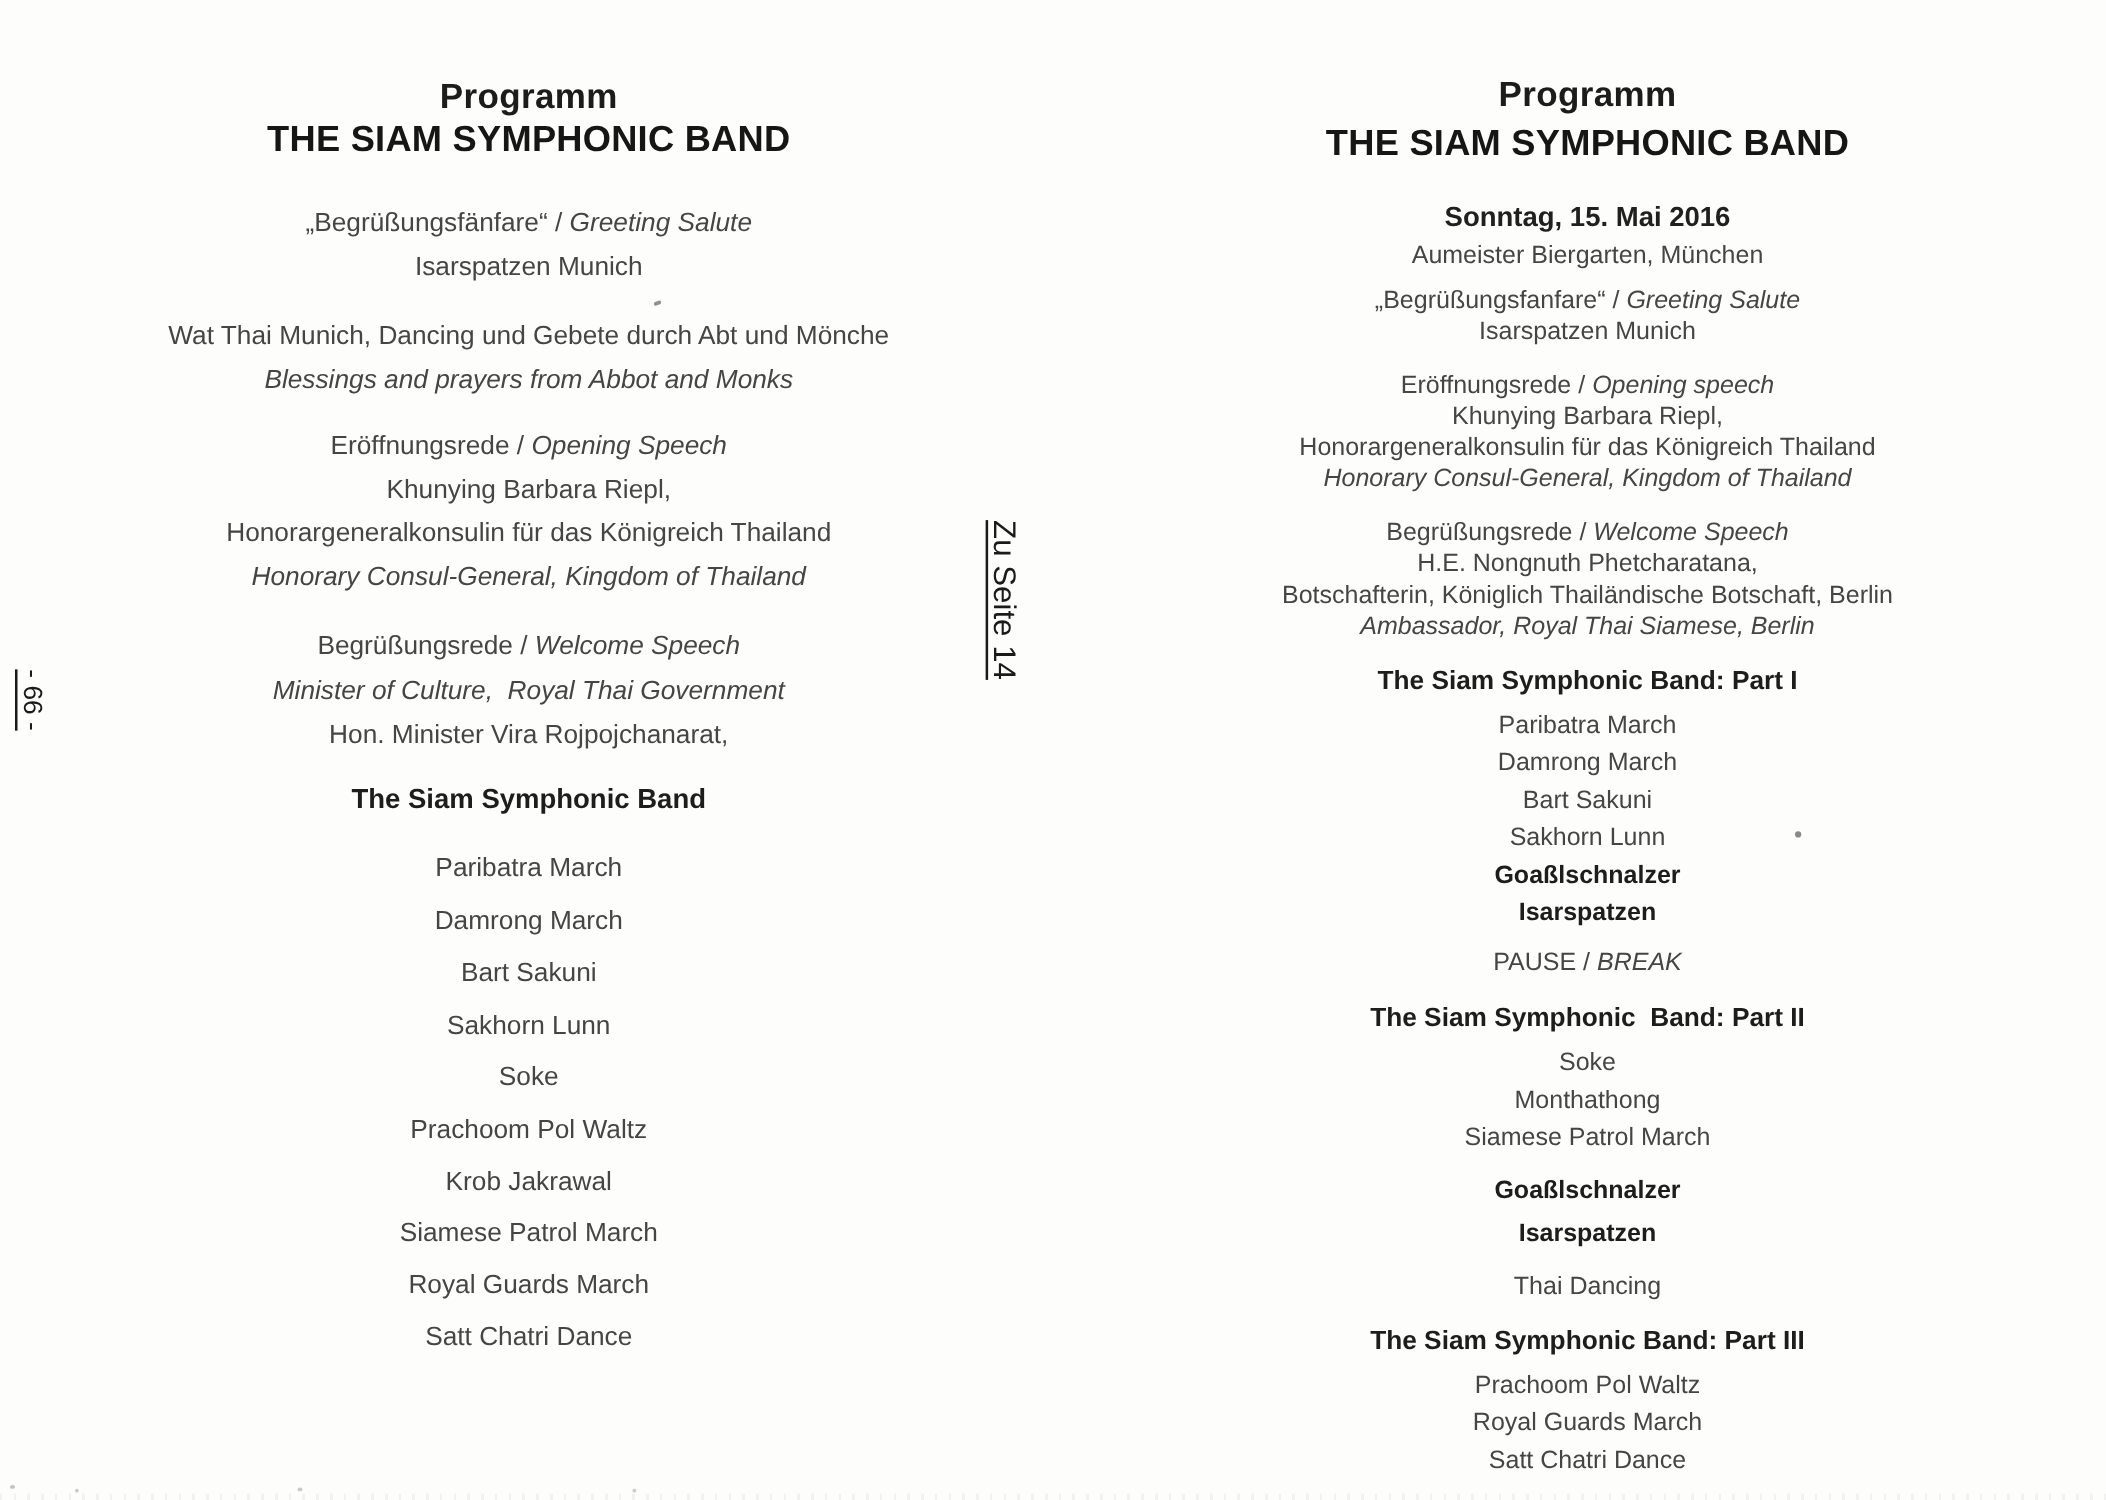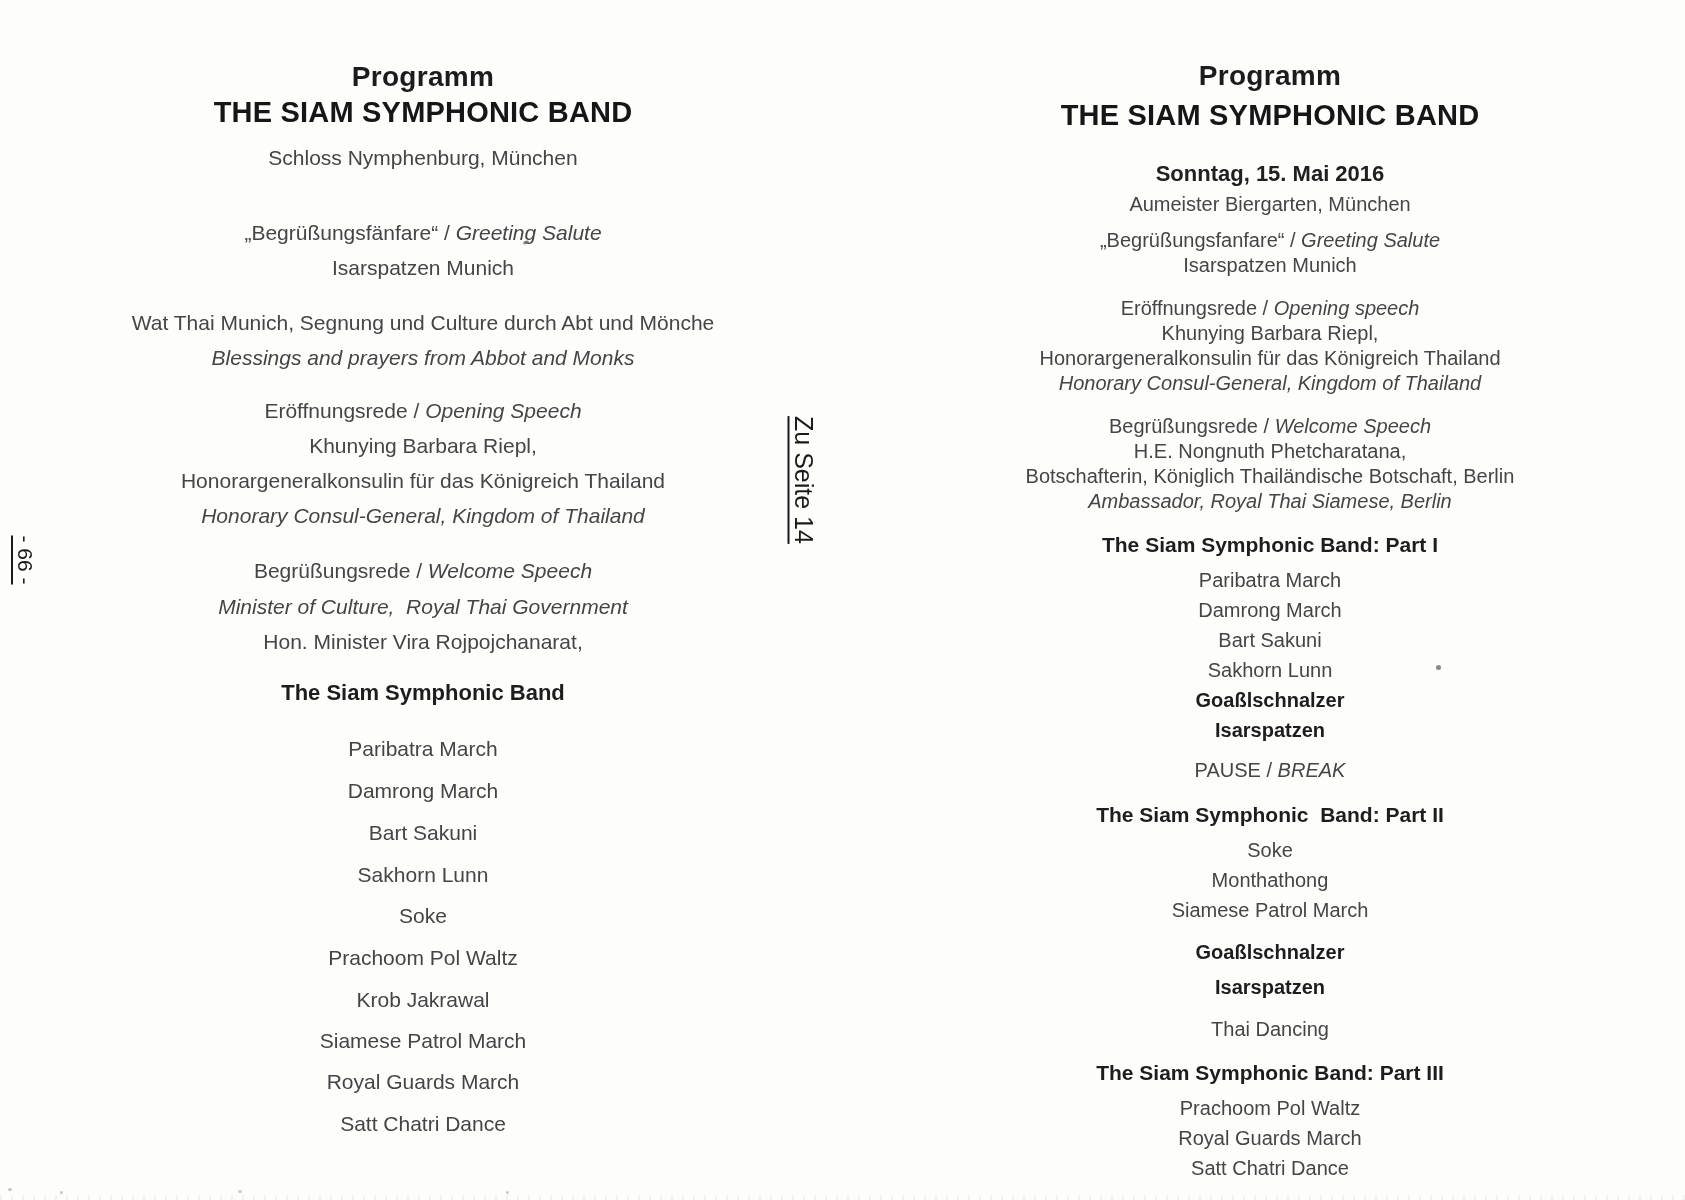--- a/index.html
+++ b/index.html
@@ -46,24 +46,23 @@
 </style>
 </head>
 <body>
 
 <div class="canvas">
 
   <div class="page page-left">
     <div>
         <div class="line h1"><span>Programm</span></div>
         <div class="line h2"><span>THE SIAM SYMPHONIC BAND</span></div>
-        <div class="line body" style="margin-top: 14px;"><span>Schloss Nymphenburg, München</span></div>
-        <div class="line body" style="margin-top: 48px;"><span>„Begrüßungsfänfare“ / </span><span class="i">Greeting Salute</span></div>
+        <div class="line body" style="margin-top: 35px;"><span>„Begrüßungsfänfare“ / </span><span class="i">Greeting Salute</span></div>
         <div class="line body" style="margin-top: 8px;"><span>Isarspatzen Munich</span></div>
-        <div class="line body" style="margin-top: 28px;"><span>Wat Thai Munich, Segnung und Culture durch Abt und Mönche</span></div>
+        <div class="line body" style="margin-top: 28px;"><span>Wat Thai Munich, Dancing und Gebete durch Abt und Mönche</span></div>
         <div class="line body" style="margin-top: 8px;"><span class="i">Blessings and prayers from Abbot and Monks</span></div>
         <div class="line body" style="margin-top: 26px;"><span>Eröffnungsrede / </span><span class="i">Opening Speech</span></div>
         <div class="line body" style="margin-top: 8px;"><span>Khunying Barbara Riepl,</span></div>
         <div class="line body" style="margin-top: 8px;"><span>Honorargeneralkonsulin für das Königreich Thailand</span></div>
         <div class="line body" style="margin-top: 8px;"><span class="i">Honorary Consul-General, Kingdom of Thailand</span></div>
         <div class="line body" style="margin-top: 28px;"><span>Begrüßungsrede / </span><span class="i">Welcome Speech</span></div>
         <div class="line body" style="margin-top: 9px;"><span class="i">Minister of Culture,&nbsp; Royal Thai Government</span></div>
         <div class="line body" style="margin-top: 8px;"><span>Hon. Minister Vira Rojpojchanarat,</span></div>
         <div class="line section" style="margin-top: 24px;"><span>The Siam Symphonic Band</span></div>
         <div class="line song" style="margin-top: 28px;"><span>Paribatra March</span></div>

